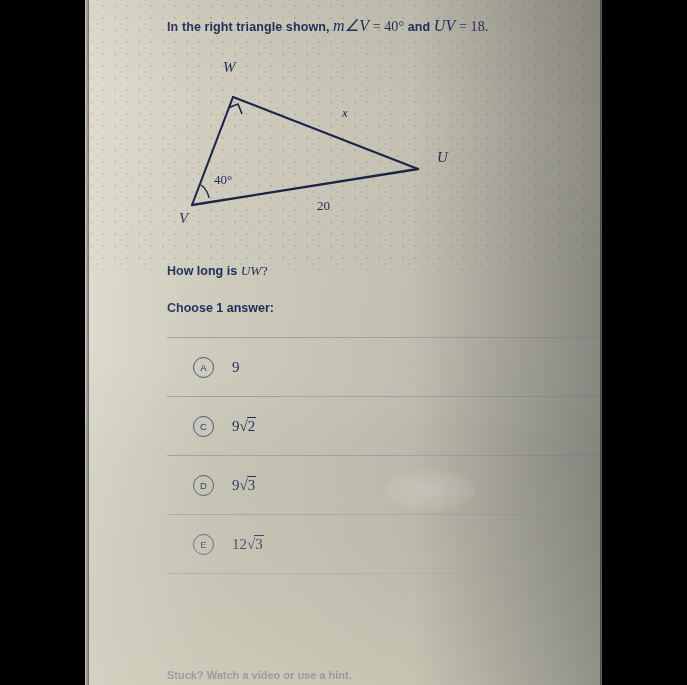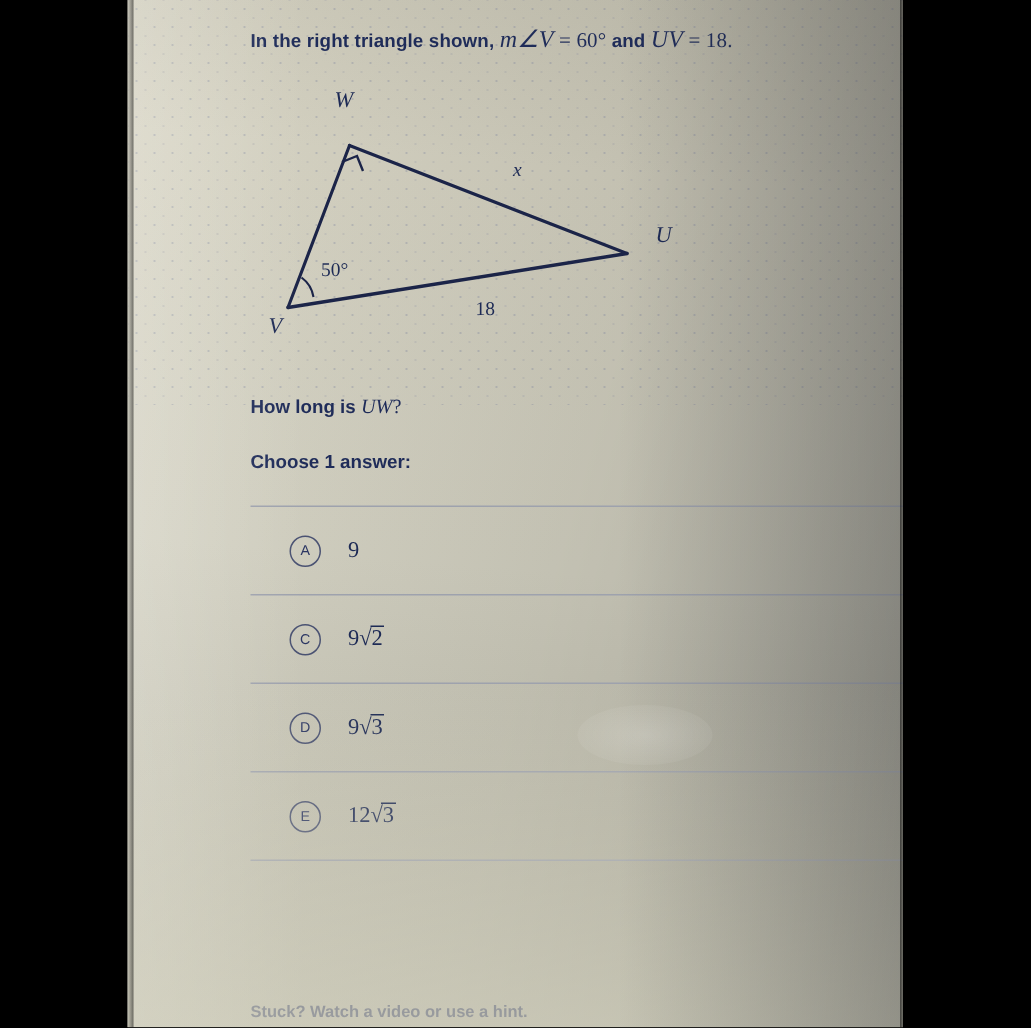--- a/index.html
+++ b/index.html
@@ -211,21 +211,21 @@
 
 <div id="screen">
 
   <div id="page">
 
     <div id="grid"></div>
 
     <div class="ink" id="prompt">
       <span>In the right triangle shown,</span>
       <span class="mathi">m∠V</span>
-      <span class="mathr">= 60°</span>
+      <span class="mathr">= 40°</span>
       <span>and</span>
       <span class="mathi">UV</span>
       <span class="mathr">= 18.</span>
     </div>
 
     <div id="figure">
       <svg width="400" height="185" viewBox="0 0 400 185">
 
         <path d="M27,150 L68,42" stroke="#1b2448" stroke-width="2.1" fill="none" stroke-linecap="round"></path>
 
@@ -234,22 +234,22 @@
         <path d="M27,150 L253,114" stroke="#1b2448" stroke-width="2.3" fill="none" stroke-linecap="round"></path>
 
         <path d="M63,53 L73,49 L77,59" stroke="#1b2448" stroke-width="1.6" fill="none"></path>
 
         <path d="M44,143 A20,20 0 0 0 36,130" stroke="#1b2448" stroke-width="1.4" fill="none"></path>
       </svg>
 
       <span class="fig-label" style="left:58px; top:4px;">W</span>
       <span class="fig-label" style="left:272px; top:94px;">U</span>
       <span class="fig-label" style="left:14px; top:155px;">V</span>
-      <span class="fig-num" style="left:49px; top:117px;">50°</span>
-      <span class="fig-num" style="left:152px; top:143px;">18</span>
+      <span class="fig-num" style="left:49px; top:117px;">40°</span>
+      <span class="fig-num" style="left:152px; top:143px;">20</span>
       <span class="fig-label" style="left:177px; top:50px; font-size:13px;">x</span>
     </div>
 
     <div class="ink" id="question">
       <span>How long is</span>
       <span class="mathi" style="font-size:13.5px;text-align:center;">UW</span><span class="mathr" style="font-size:13.5px;">?</span>
     </div>
 
     <div class="ink" id="choose">Choose 1 answer:</div>
 

